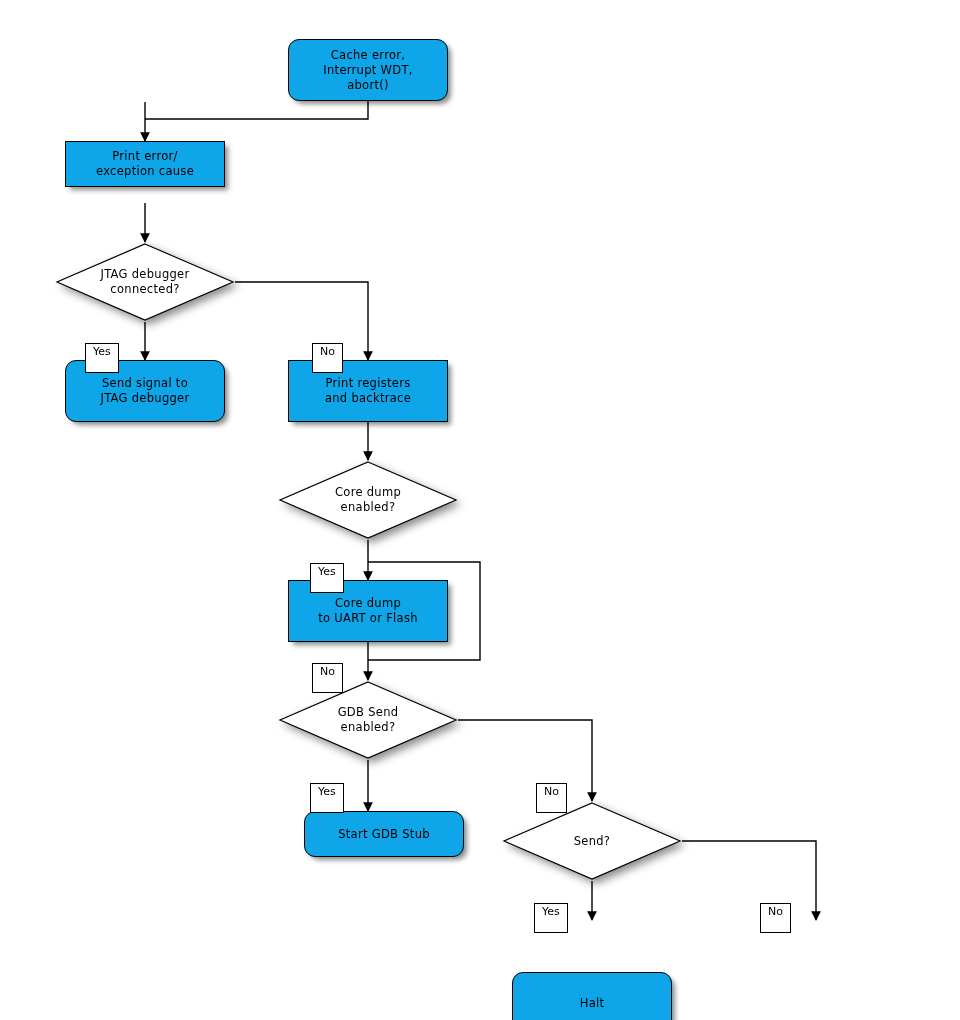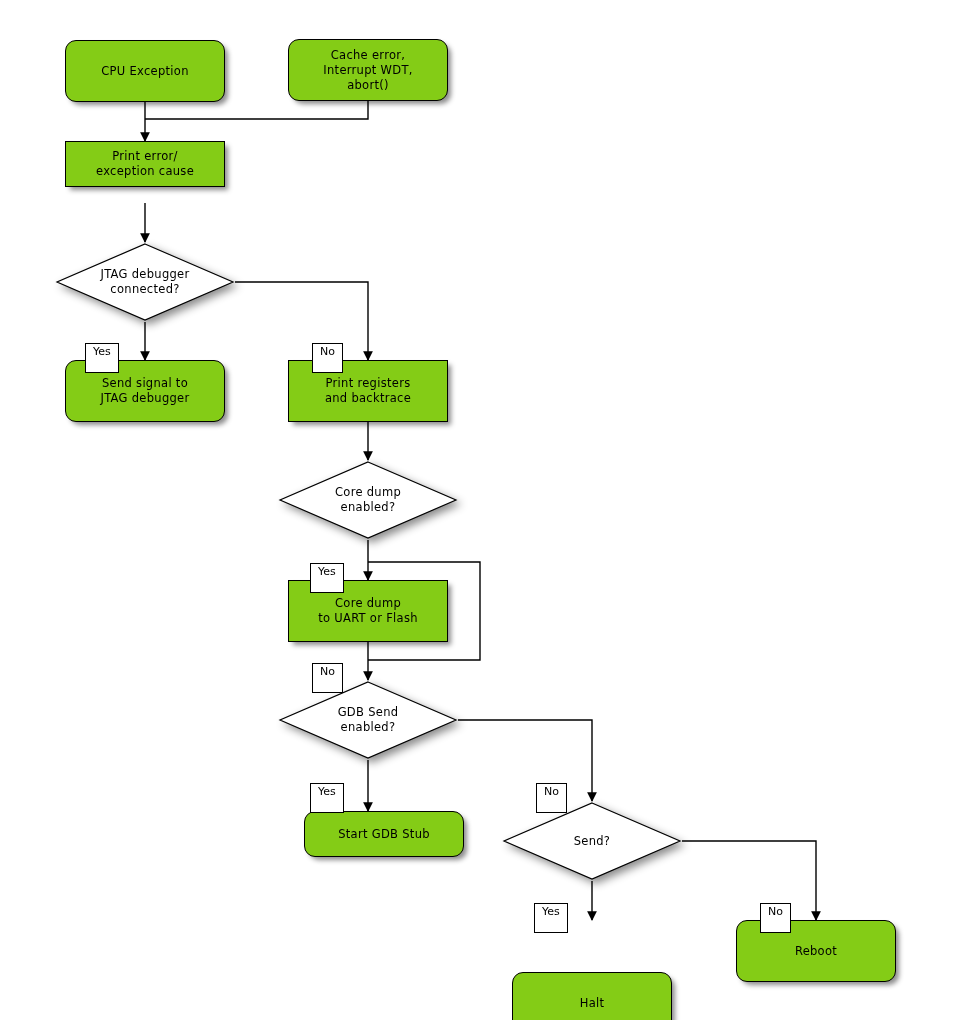--- a/index.html
+++ b/index.html
@@ -31,21 +31,21 @@
     position: absolute;
     box-sizing: border-box;
     display: flex;
     align-items: center;
     justify-content: center;
     text-align: center;
     color: #000000;
     font-size: 11.5px;
     line-height: 15px;
     letter-spacing: 0.3px;
-    background: #84cc16;
+    background: #0ea5e9;
     overflow: hidden;
   }
   .node.rect {
     border: 1.3px solid #000000;
     box-shadow: 4px 4px 5px -1px rgba(0,0,0,0.45);
   }
   .node.round {
     border: 1.3px solid #000000;
     border-radius: 11px;
     box-shadow: 4px 4px 5px -1px rgba(0,0,0,0.45);
@@ -126,23 +126,20 @@
       <path d="M 368 760 L 368 811" marker-end="url(#arrow)"></path>
 
       <path d="M 458 720 L 592 720 L 592 801" marker-end="url(#arrow)"></path>
 
       <path d="M 592 881 L 592 920" marker-end="url(#arrow)"></path>
 
       <path d="M 682 841 L 816 841 L 816 920" marker-end="url(#arrow)"></path>
     </g>
   </svg>
 
-  <div class="node round" style="left:65px;  top:40px;  width:160px; height:62px;">
-    <span class="nodetext">CPU Exception</span>
-  </div>
 
   <div class="node round" style="left:288px; top:39px;  width:160px; height:62px;">
     <span class="nodetext">Cache error,
 Interrupt WDT,
 abort()</span>
   </div>
 
   <div class="node rect" style="left:65px;  top:141px; width:160px; height:46px;">
     <span class="nodetext">Print error/
 exception cause</span>
@@ -195,23 +192,20 @@
     <svg width="180" height="80" viewBox="0 0 180 80" xmlns="http://www.w3.org/2000/svg">
       <polygon points="90,2 178,40 90,78 2,40" fill="#ffffff" stroke="#000000" stroke-width="1.2" style="filter: drop-shadow(4px 4px 4px rgba(0,0,0,0.45));"></polygon>
     </svg>
     <div class="diamond-label">Send?</div>
   </div>
 
   <div class="node round" style="left:512px; top:972px; width:160px; height:62px;">
     <span class="nodetext">Halt</span>
   </div>
 
-  <div class="node round" style="left:736px; top:920px; width:160px; height:62px;">
-    <span class="nodetext">Reboot</span>
-  </div>
 
   <div class="edge-label" style="left:85px;  top:343px;">Yes</div>
 
   <div class="edge-label" style="left:312px; top:343px;">No</div>
 
   <div class="edge-label" style="left:310px; top:563px;">Yes</div>
 
   <div class="edge-label" style="left:312px; top:663px;">No</div>
 
   <div class="edge-label" style="left:310px; top:783px;">Yes</div>

